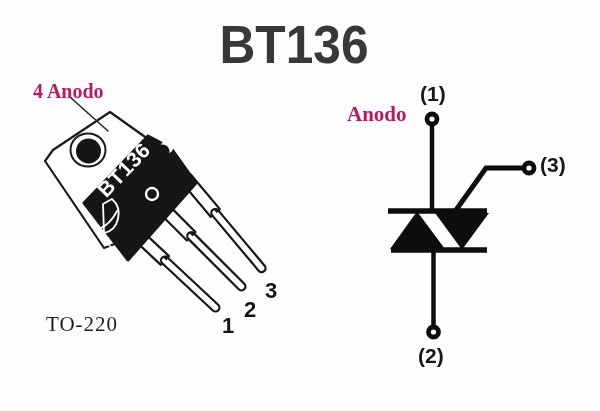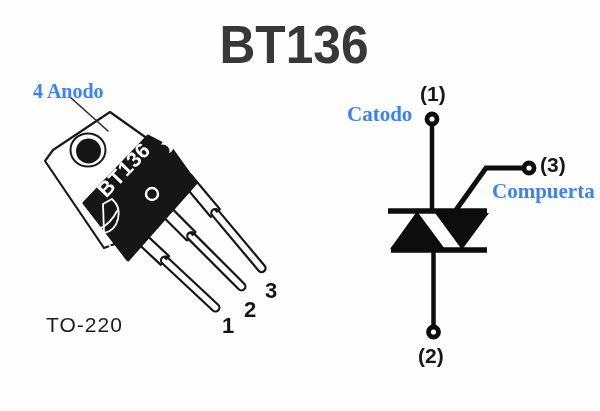--- a/index.html
+++ b/index.html
@@ -4,24 +4,24 @@
 <style>
   html,body{margin:0;padding:0;}
   body{width:600px;height:411px;background:#ffffff;overflow:hidden;}
   #stage{position:relative;width:600px;height:411px;background:#fefefe;
          font-family:"Liberation Sans",sans-serif;}
   #art{position:absolute;left:0;top:0;}
   .lbl{position:absolute;white-space:nowrap;color:#1a1a1a;line-height:1;}
   .title{font-family:"Liberation Sans",sans-serif;font-weight:bold;
          font-size:54px;color:#383838;transform:translateX(-50%) scaleX(.92);
          letter-spacing:0px;}
-  .serifb{font-family:"Liberation Serif",serif;font-weight:bold;font-size:21px;color:#3b82f6;}
+  .serifb{font-family:"Liberation Serif",serif;font-weight:bold;font-size:21px;color:#be185d;}
   .sansb{font-family:"Liberation Sans",sans-serif;font-weight:bold;font-size:21px;color:#171717;}
   .pinnum{font-family:"Liberation Sans",sans-serif;font-weight:bold;font-size:22px;color:#141414;}
-  .pkg{font-family:Liberation Sans, sans-serif;font-weight:400;font-size:21px;
+  .pkg{font-family:Liberation Serif, serif;font-weight:400;font-size:21px;
        color:#1c1c1c;letter-spacing:1px;}
 </style>
 </head>
 <body>
 
 <div id="stage">
 
   <svg id="art" width="600" height="411" viewBox="0 0 600 411">
 
     <g stroke-linejoin="round" stroke-linecap="round">
@@ -89,21 +89,20 @@
   <div class="lbl title" style="left:294px;top:17px;">BT136</div>
 
   <div class="lbl serifb" style="left:33px;top:81px;font-size:20px;">4 Anodo</div>
 
   <div class="lbl pkg" style="left:46px;top:314px;">TO-220</div>
 
   <div class="lbl pinnum" style="left:222px;top:315px;">1</div>
   <div class="lbl pinnum" style="left:244px;top:299px;">2</div>
   <div class="lbl pinnum" style="left:265px;top:280px;">3</div>
 
-  <div class="lbl serifb" style="left:347px;top:104px;">Catodo</div>
+  <div class="lbl serifb" style="left:347px;top:104px;">Anodo</div>
   <div class="lbl sansb" style="left:420px;top:83px;">(1)</div>
 
   <div class="lbl sansb" style="left:540px;top:154px;">(3)</div>
-  <div class="lbl serifb" style="left:492px;top:181px;">Compuerta</div>
 
   <div class="lbl sansb" style="left:418px;top:345px;">(2)</div>
 
 </div>
 
 </body></html>

